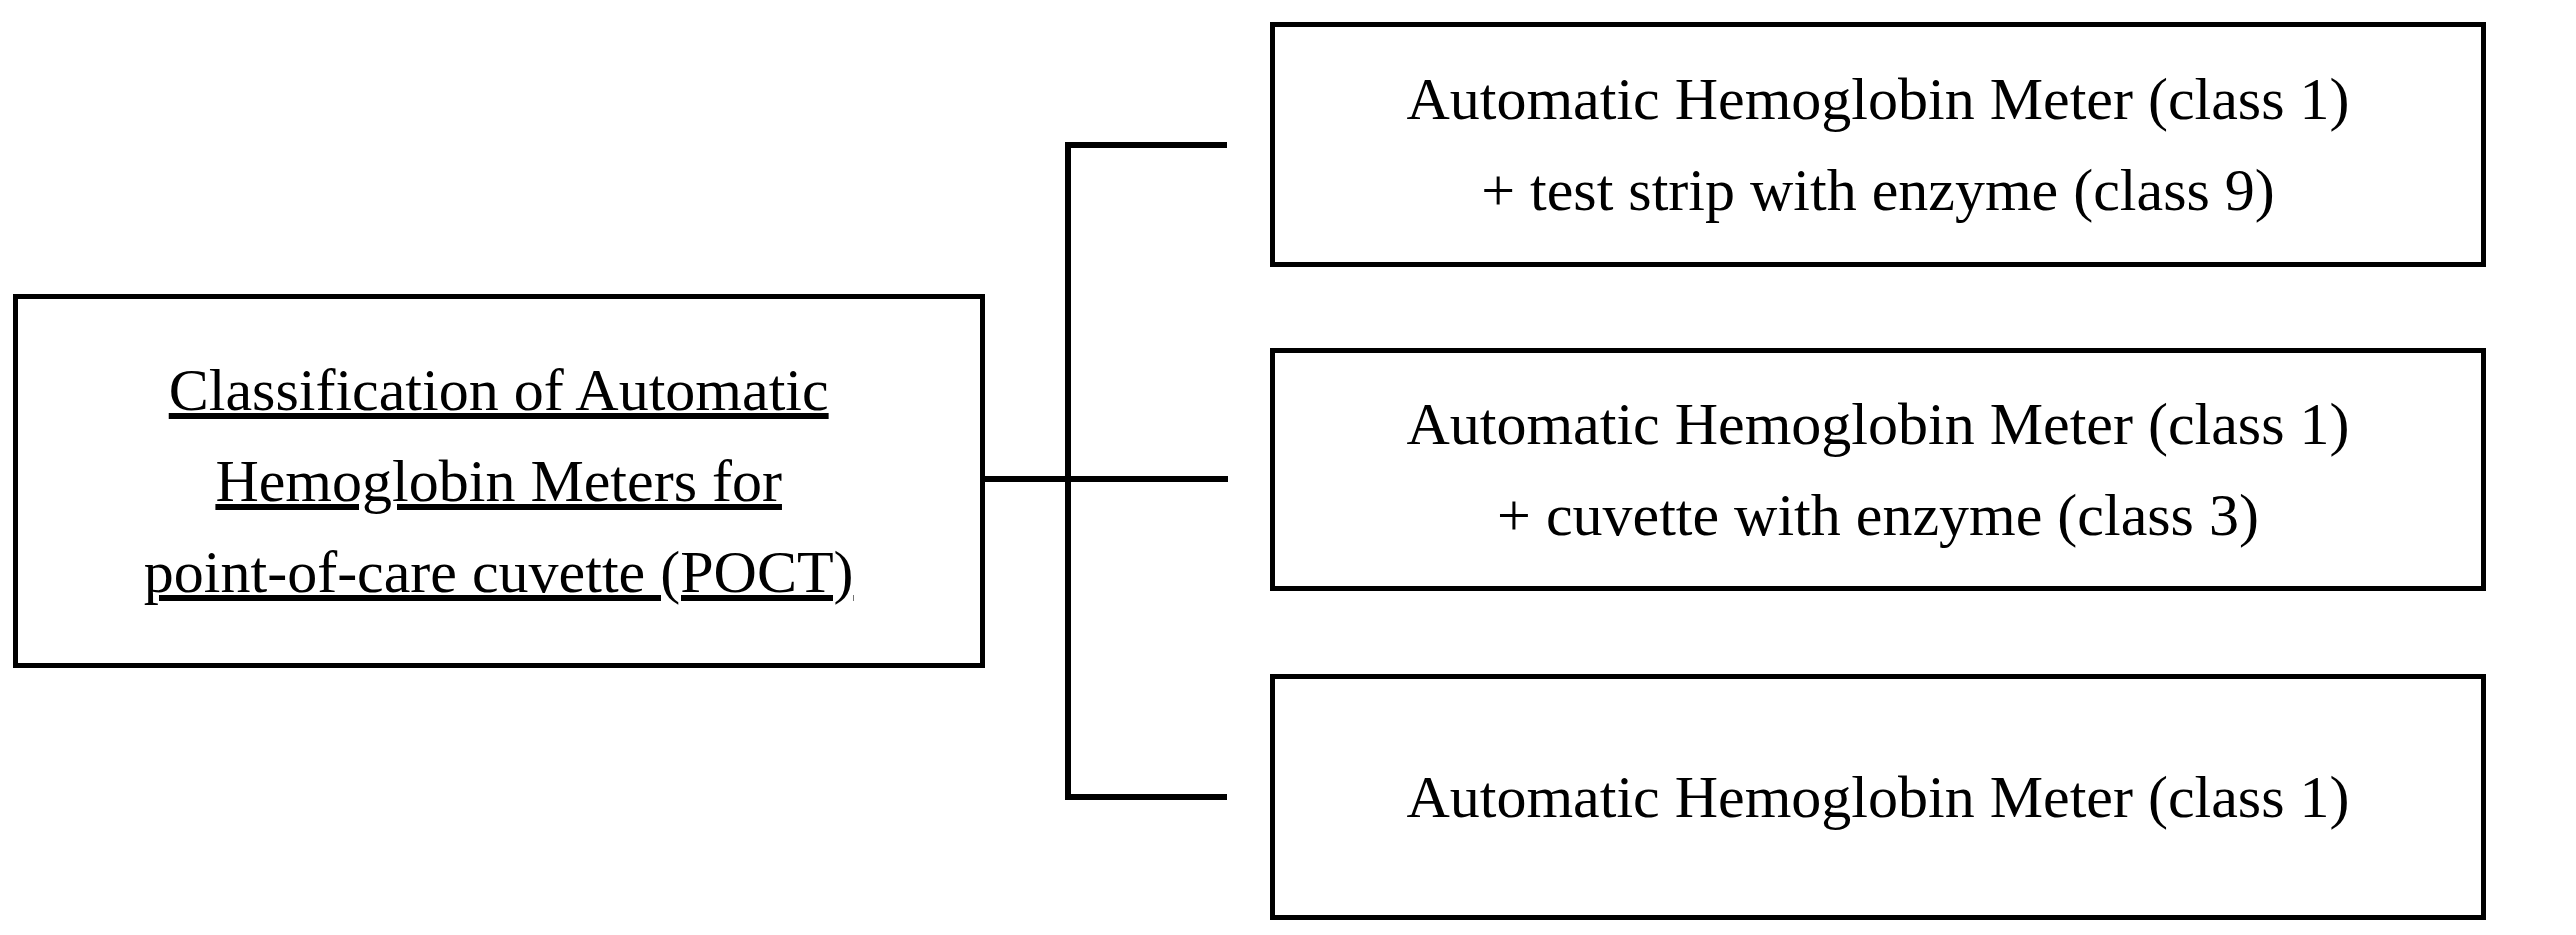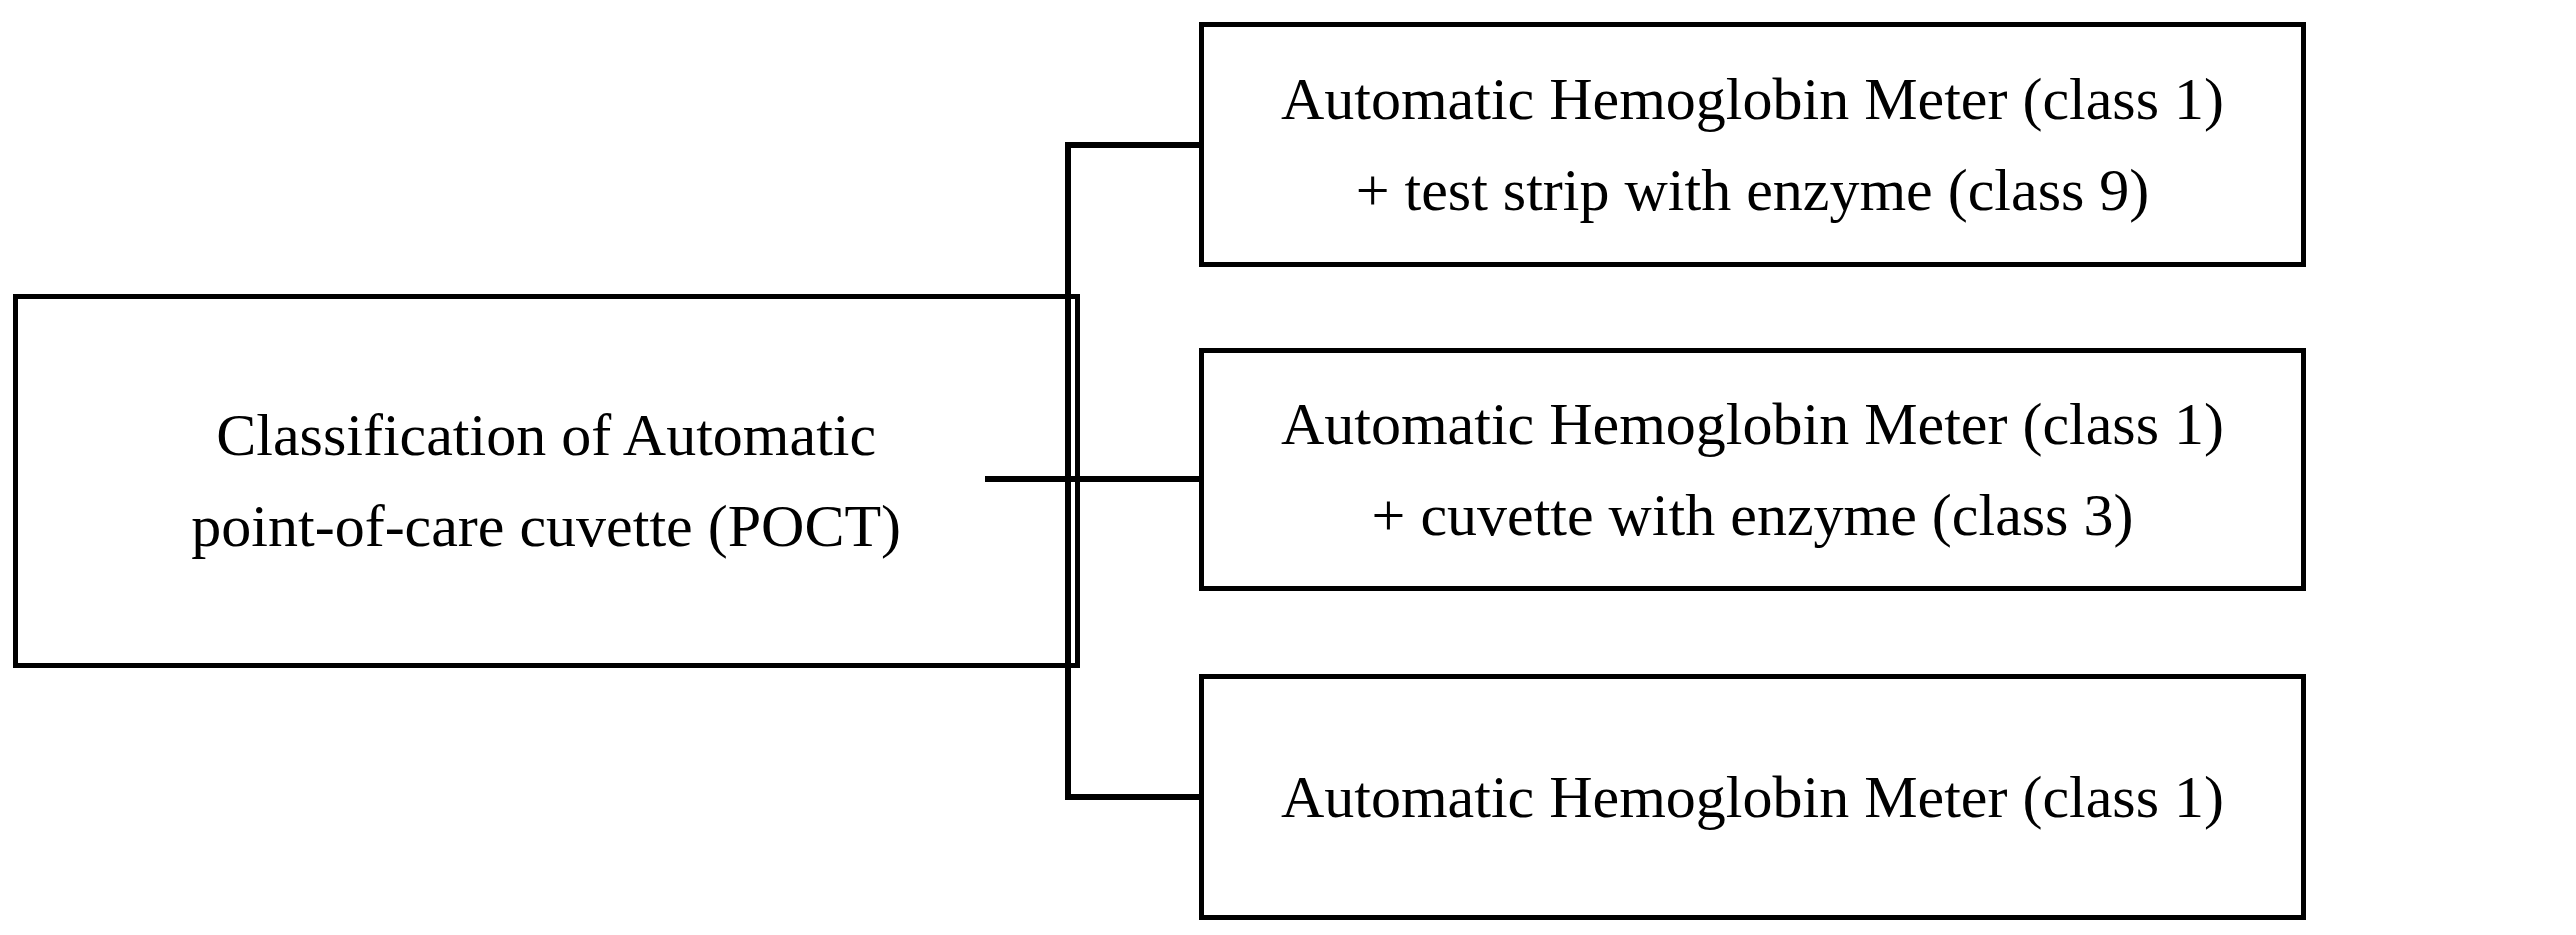--- a/index.html
+++ b/index.html
@@ -29,46 +29,48 @@
   }
   .node .line {
     display: block;
     font-size: 60px;
     line-height: 91px;
     white-space: nowrap;
   }
   .root-node {
     left: 12.7px;
     top: 294px;
-    width: 1067px;
+    width: 972px;
     height: 374px;
+    text-decoration: underline;
   }
   .child-node {
-    left: 1199px;
-    width: 1107px;
+    left: 1270px;
+    width: 1216px;
   }
   .child-node-1 { top: 22.4px;  height: 245px; }
   .child-node-2 { top: 348px; height: 243px; }
   .child-node-3 { top: 674px; height: 246px; }
   .connector {
     position: absolute;
     background: #000000;
   }
   .conn-root-h   { left: 985px; top: 476px; width: 243px; height: 5.8px; }
   .conn-trunk-v  { left: 1065px; top: 142px; width: 5.8px;   height: 658px; }
   .conn-top-h    { left: 1065px; top: 142px; width: 162px; height: 5.8px; }
   .conn-bottom-h { left: 1065px; top: 794px; width: 162px; height: 5.8px; }
 </style>
 </head>
 <body>
 
 <div class="canvas">
 
   <div class="node root-node">
     <span class="line">Classification of Automatic</span>
+    <span class="line">Hemoglobin Meters for</span>
     <span class="line">point-of-care cuvette (POCT)</span>
   </div>
 
   <div class="connector conn-root-h"></div>
   <div class="connector conn-trunk-v"></div>
   <div class="connector conn-top-h"></div>
   <div class="connector conn-bottom-h"></div>
 
   <div class="node child-node child-node-1">
     <span class="line">Automatic Hemoglobin Meter (class 1)</span>

